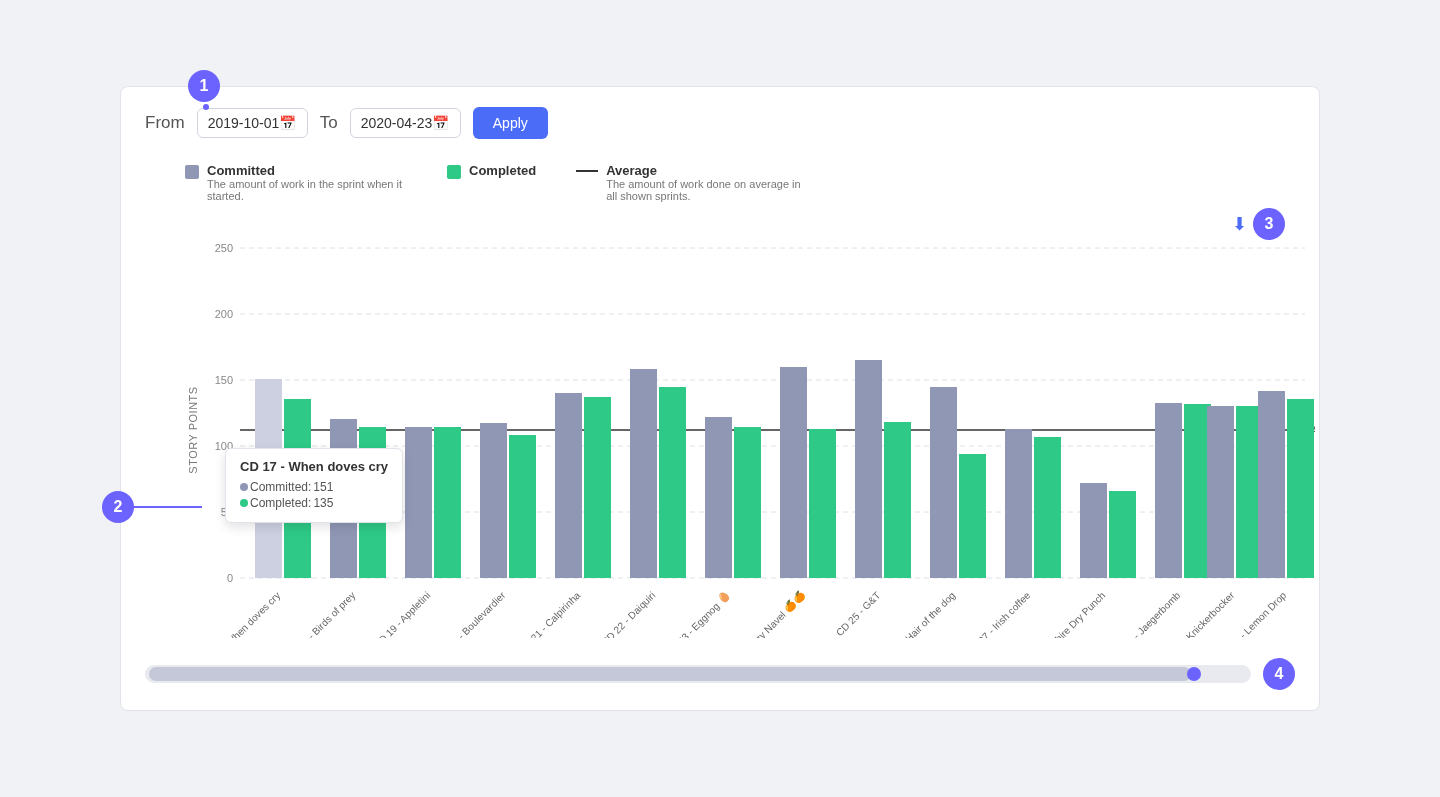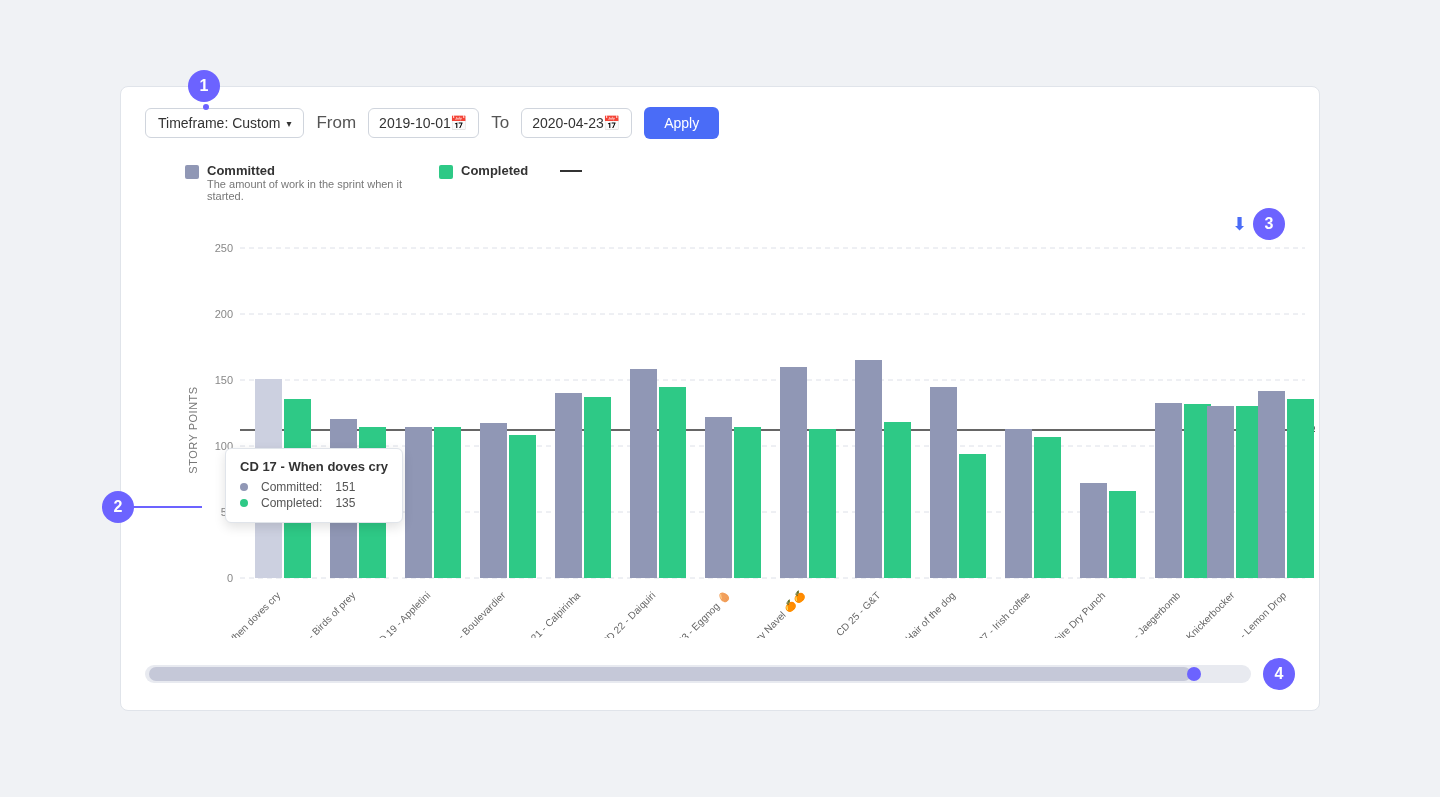--- a/index.html
+++ b/index.html
@@ -78,21 +78,21 @@
       border: none;
       border-radius: 6px;
       padding: 8px 20px;
       font-size: 14px;
       cursor: pointer;
       font-weight: 500;
     }
     
     .legend {
       display: flex;
-      gap: 32px;
+      gap: 40px;
       margin-bottom: 16px;
       padding-left: 40px;
     }
     .legend-item {
       display: flex;
       align-items: flex-start;
       gap: 8px;
     }
     .legend-swatch {
       width: 14px;
@@ -166,21 +166,21 @@
     }
     .tooltip-title {
       font-weight: 600;
       color: #333;
       margin-bottom: 6px;
       font-size: 13px;
     }
     .tooltip-row {
       display: flex;
       align-items: center;
-      gap: 13px;
+      gap: 2px;
       color: #555;
       margin-bottom: 2px;
     }
     .tooltip-dot {
       width: 8px;
       height: 8px;
       border-radius: 50%;
     }
     
     .scrollbar-area {
@@ -221,24 +221,20 @@
 
 <div style="position:relative; width:1200px;">
 
   <div class="annotation-circle" style="top: -16px; left: 68px;">1</div>
 
   <div style="position:absolute; top:18px; left:83px; width:6px; height:6px; border-radius:50%; background:#6c63ff; z-index:10;"></div>
 
   <div class="main-container">
 
     <div class="controls-row">
-      <div class="timeframe-select">
-        <span>Timeframe: Custom</span>
-        <span style="font-size:10px;">▾</span>
-      </div>
       <span class="date-label">From</span>
       <div class="date-input">
         <span>2019-10-01</span>
         <span class="calendar-icon">📅</span>
       </div>
       <span class="date-label">To</span>
       <div class="date-input">
         <span>2020-04-23</span>
         <span class="calendar-icon">📅</span>
       </div>
@@ -254,20 +250,24 @@
         </div>
       </div>
       <div class="legend-item">
         <div class="legend-swatch" style="background:#2ec986;"></div>
         <div class="legend-text">
           <h4>Completed</h4>
         </div>
       </div>
       <div class="legend-item">
         <div class="legend-line-swatch"></div>
+        <div class="legend-text">
+          <h4>Average</h4>
+          <p>The amount of work done on average in all shown sprints.</p>
+        </div>
       </div>
     </div>
 
     <div class="chart-wrapper">
       
       <div class="y-axis-label">STORY POINTS</div>
 
       
       <div class="download-icon-area">
         <button class="download-btn" title="Download">⬇</button>

